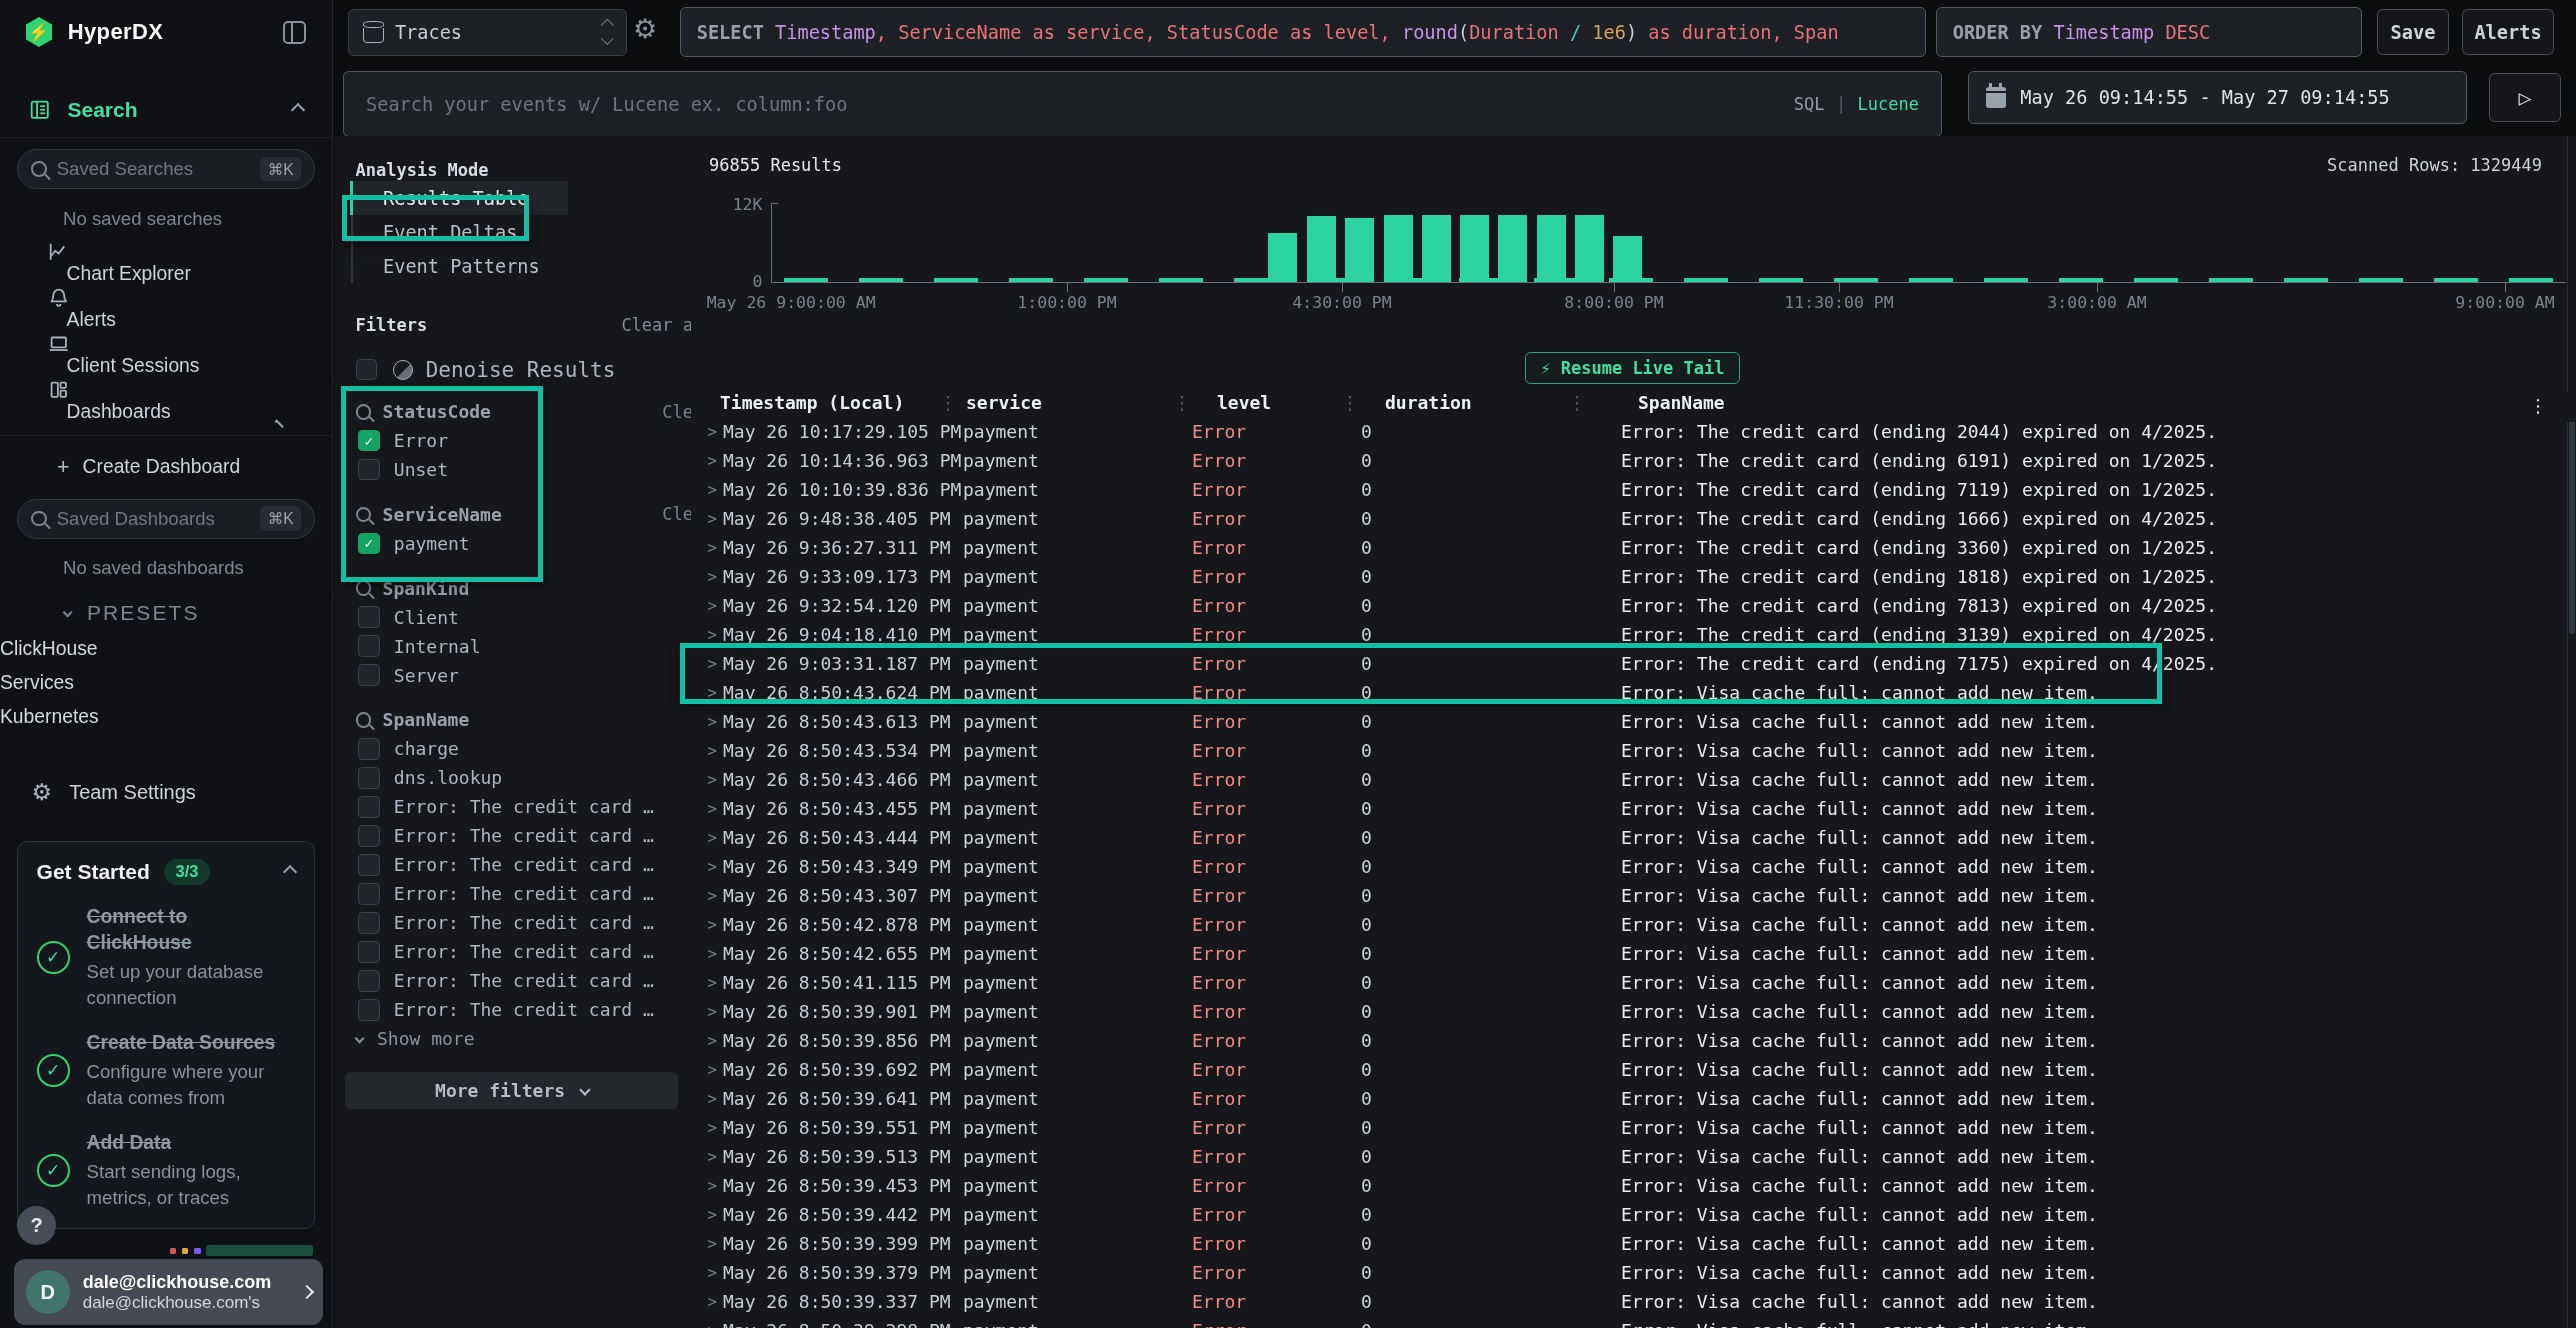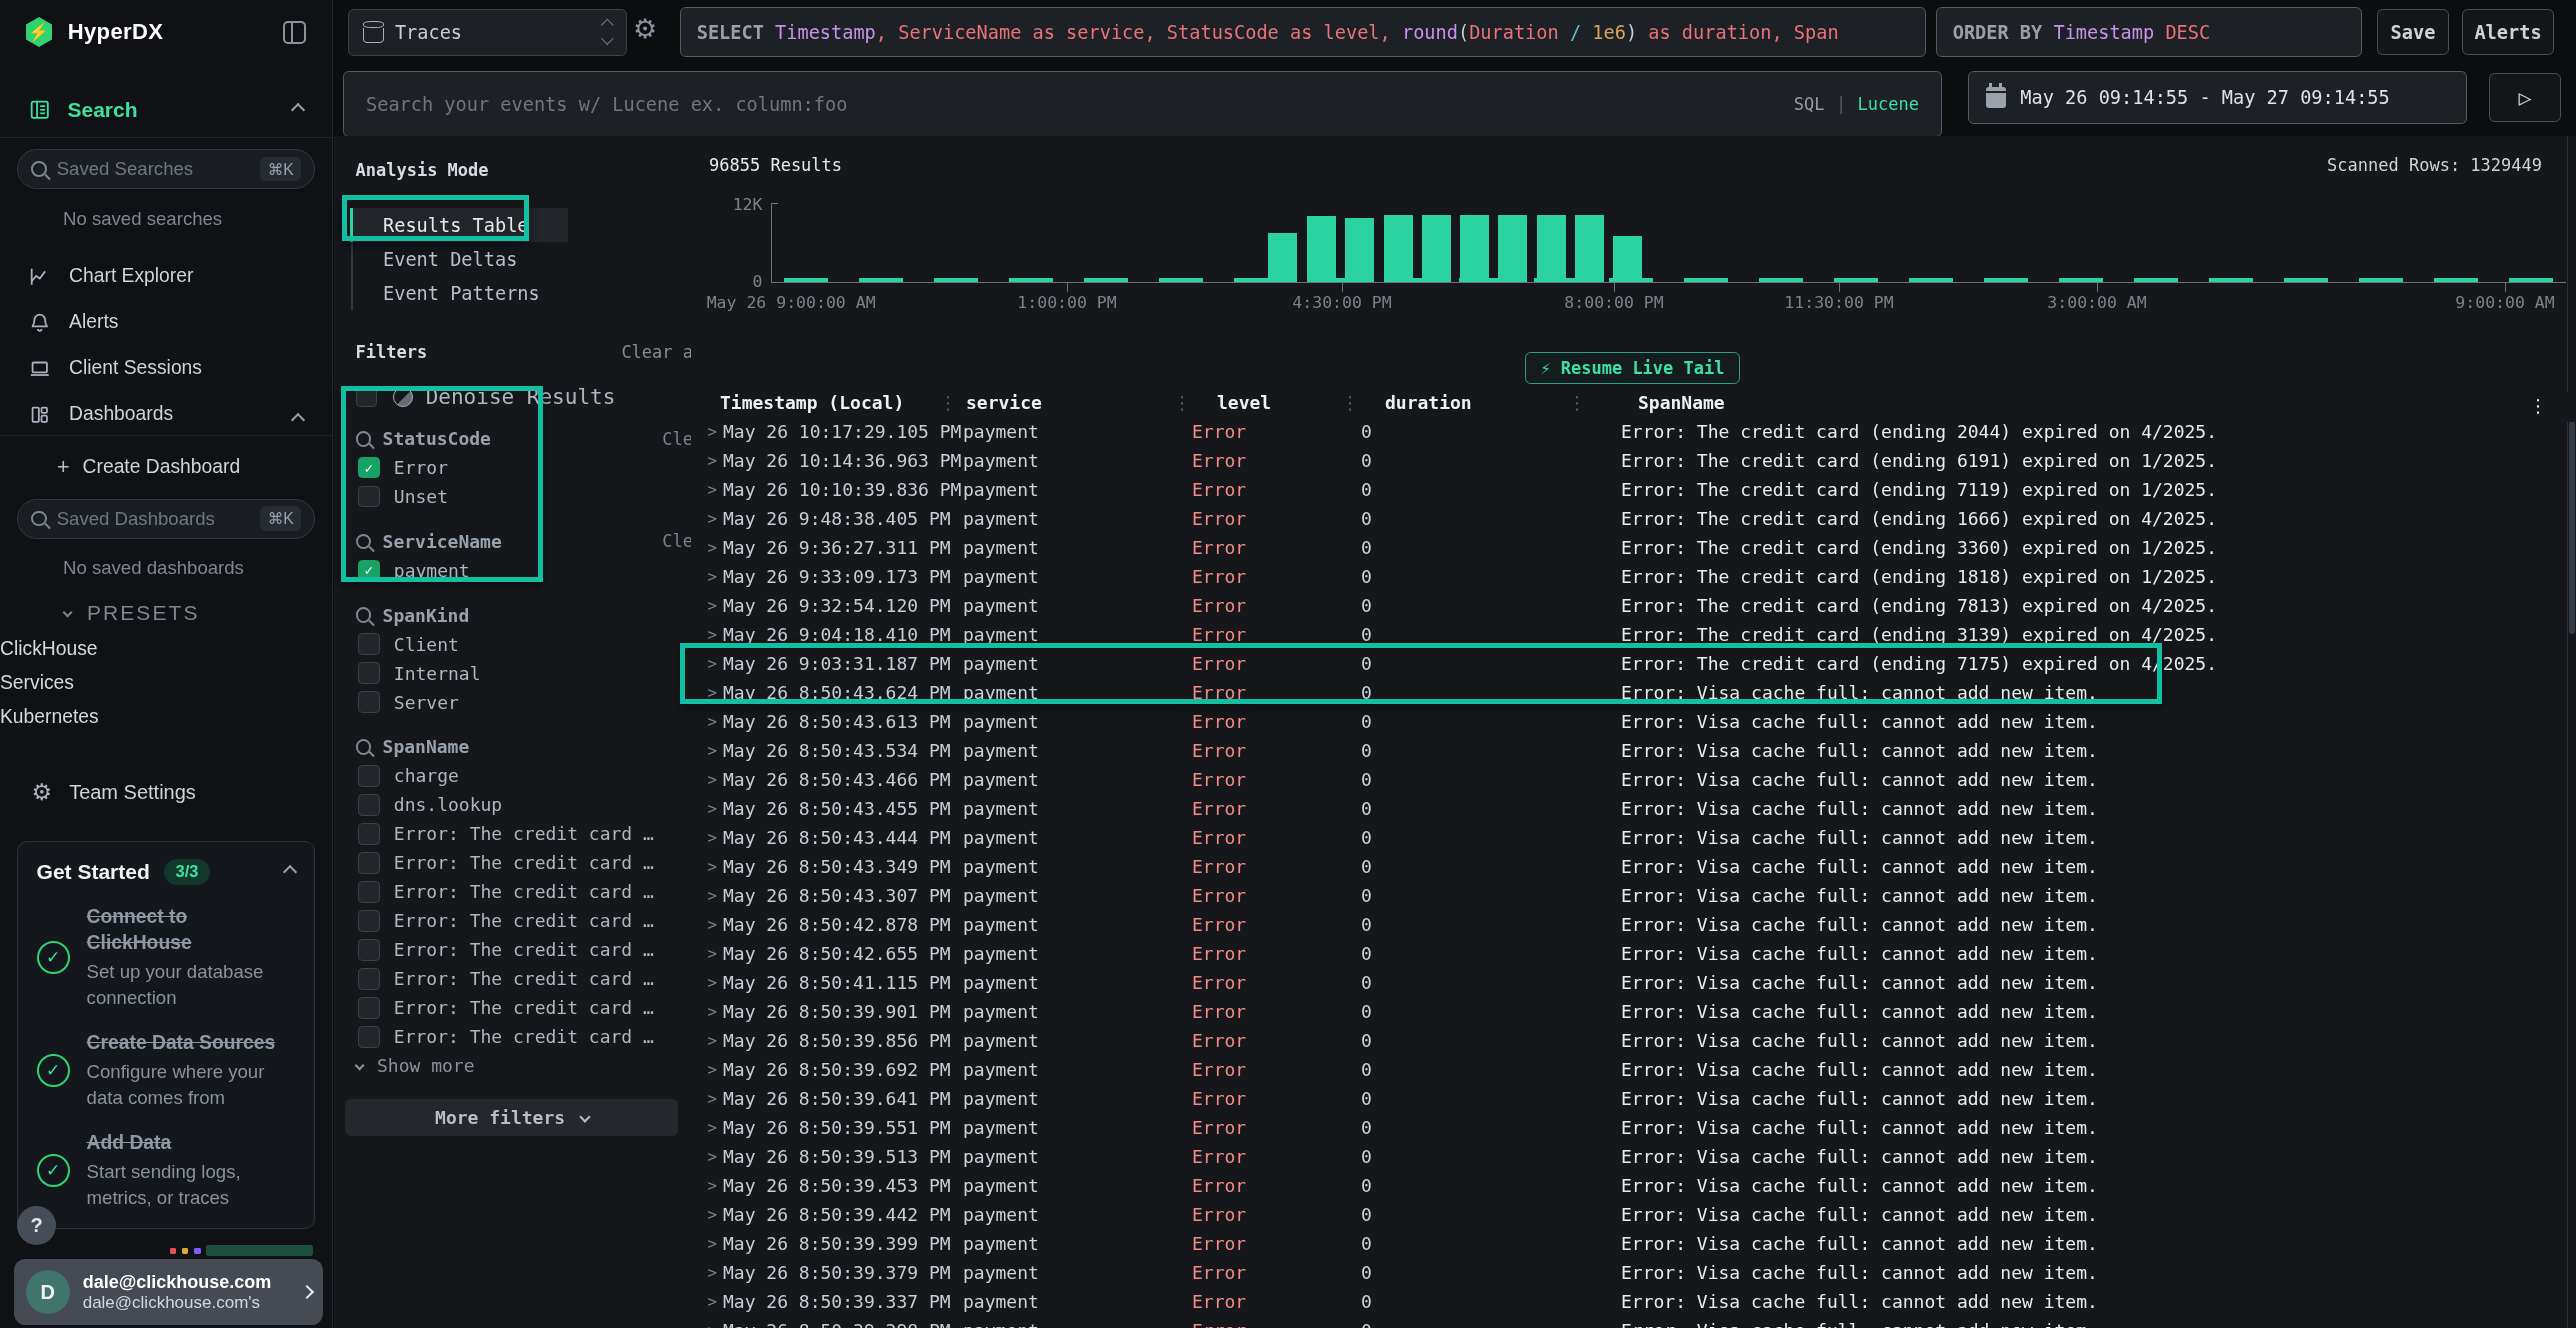--- a/index.html
+++ b/index.html
@@ -60,21 +60,21 @@
   .sect-head .chev { margin-left:auto; }
   .sb-div { height:0.7px; background:#1e2227; margin-top:10px; }
   .pill { margin:11.4px 17px 0; height:40px; border:0.7px solid #343a42; background:#1a1d22; border-radius:20px;
           display:flex; align-items:center; padding:0 13px; cursor:text; }
   .pill .ph { color:#707883; font-size:18.6px; margin-left:10px; }
   .kbd { margin-left:auto; background:#272c33; border-radius:5.7px; padding:2.9px 7.2px; font-size:15.7px; color:#9aa2ac; }
   .magic { width:15.7px; height:15.7px; border:2.1px solid #7e8791; border-radius:50%; position:relative; flex:none; }
   .magic:after { content:""; position:absolute; width:7.2px; height:2.1px; background:#7e8791; transform:rotate(45deg); right:-6.4px; bottom:-2.9px; }
   .empty { color:#7e8791; font-size:18.6px; margin:18.6px 0 0 63px; }
   .nav { margin-top:11.4px; }
-  .nav-item { display:flex; align-items:flex-end; height:46px; padding:0 29px; font-size:19.3px; color:#cfd4da; cursor:pointer; }
+  .nav-item { display:flex; align-items:flex-start; height:46px; padding:0 48px; font-size:19.3px; color:#cfd4da; cursor:pointer;flex-direction:column; }
   .nav-item svg { width:21.5px; height:21.5px; stroke:#aab2bc; fill:none; stroke-width:2; flex:none; }
   .nav-item .lbl { margin-left:18.6px; }
   .nav-item .chev { margin-left:auto; }
   .create-dash { display:flex; align-items:center; height:40px; margin-top:11.4px; padding:0 0 0 57px; font-size:19.3px; cursor:pointer; }
   .create-dash .plus { font-size:21.5px; color:#b7bec7; margin-right:13px; }
   .presets-lbl { display:flex; align-items:center; margin:21.5px 0 0 64px; color:#7e8791; font-size:21px; letter-spacing:2.1px; cursor:pointer; }
   .presets-lbl .chev { width:7.2px; height:7.2px; margin-right:15.7px; border-color:#7e8791; }
   .preset { height:34px; display:flex; align-items:center; font-size:19.3px; color:#d5dae0; cursor:pointer; }
   .presets-list { margin-top:7.2px; }
   .team { display:flex; align-items:center; height:43px; margin-top:37px; padding:0 31.5px; font-size:20px; cursor:pointer; }
@@ -101,21 +101,21 @@
             display:flex; align-items:center; justify-content:center; font-weight:bold; font-size:20px; }
   .uinfo { margin-left:13px; overflow:hidden; }
   .uinfo .em { font-weight:bold; font-size:18px; color:#ffffff; white-space:nowrap; }
   .uinfo .sub { font-size:17px; color:#d4d8dd; white-space:nowrap; }
   .userchip .chev { margin-left:auto; border-color:#e8ebee; }
 
   
   .fpanel { position:absolute; left:334px; top:136px; width:402px; height:1192px; background:#15171b;
             border-right:0.7px solid #26292e; font-family:"DejaVu Sans Mono",monospace; color:#aeb6bf; }
   .fp-title { margin:24px 0 0 21.5px; font-size:17px; font-weight:bold; color:#d7dce2; }
-  .modes-list { margin-top:28px; border-left:2.9px solid #33383f; margin-left:17px; }
+  .modes-list { margin-top:1px; border-left:2.9px solid #33383f; margin-left:17px; }
   .mode-item { height:34px; display:flex; align-items:center; padding-left:30px; font-size:18.6px; color:#b7bfc8; cursor:pointer; position:relative; }
   .mode-item.active { background:#22252a; color:#e6e9ec; width:215px; }
   .mode-item.active:before { content:""; position:absolute; left:-2.9px; top:0; bottom:0; width:2.9px; background:#2bd3a0; }
   .filters-row { display:flex; align-items:baseline; margin:31.5px 21.5px 0; }
   .filters-row .f { font-size:17px; font-weight:bold; color:#d7dce2; }
   .filters-row .ca { margin-left:auto; font-size:17px; color:#848c96; cursor:pointer; }
   .denoise { display:flex; align-items:center; margin:23px 0 0 21.5px; font-size:21px; cursor:pointer; }
   .cb { flex:none; width:21.5px; height:21.5px; border-radius:4.3px; background:#22262b; border:1.4px solid #3d434b;
         display:flex; align-items:center; justify-content:center; cursor:pointer; }
   .cb.on { background:#17a266; border-color:#17a266; color:#fff; font-size:14.3px; font-weight:bold; }

